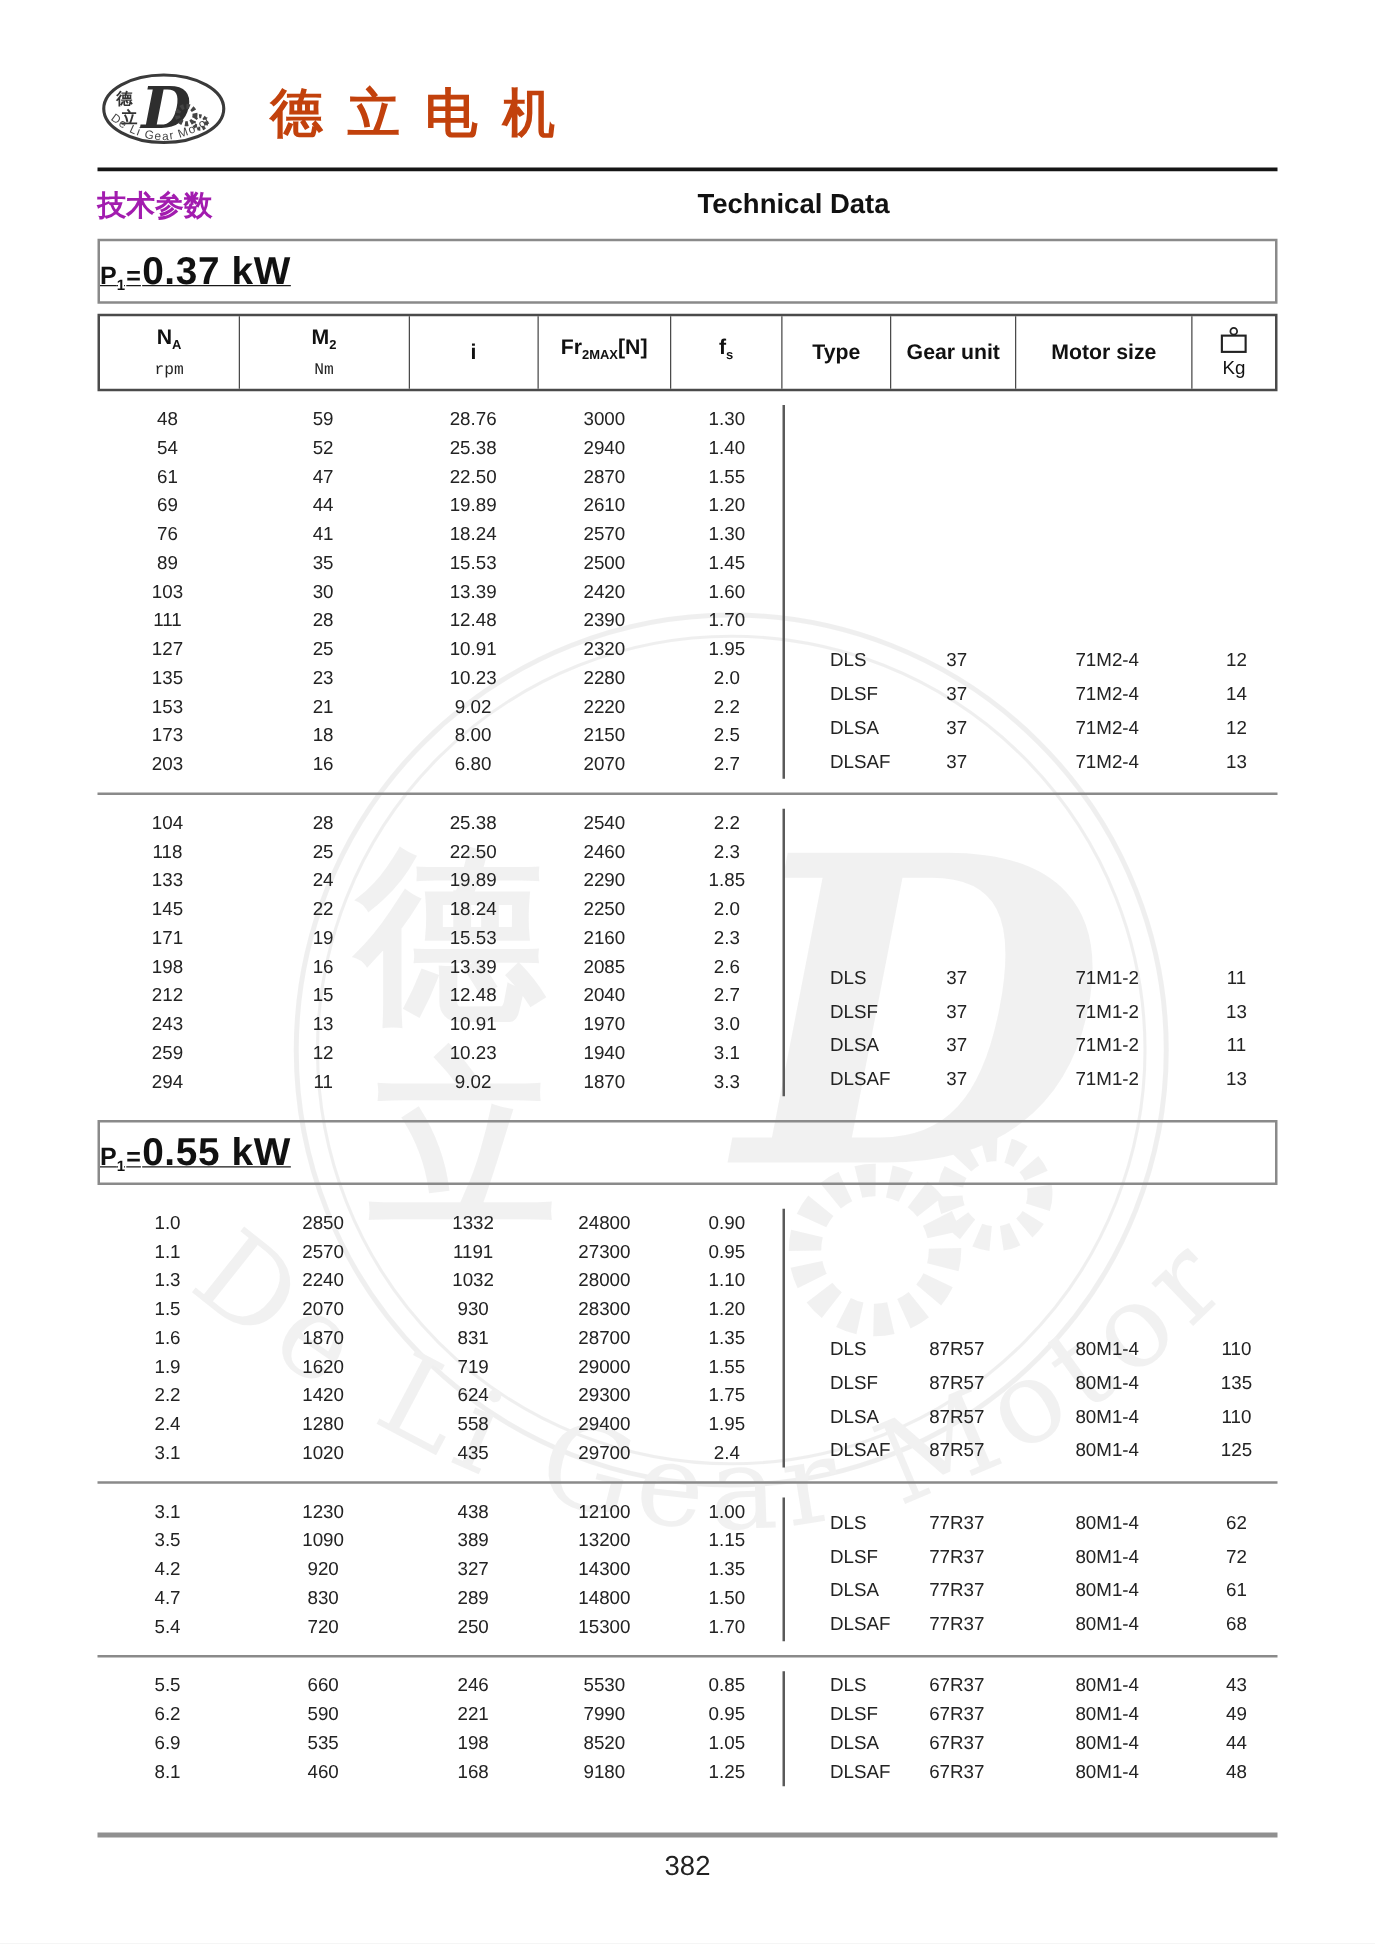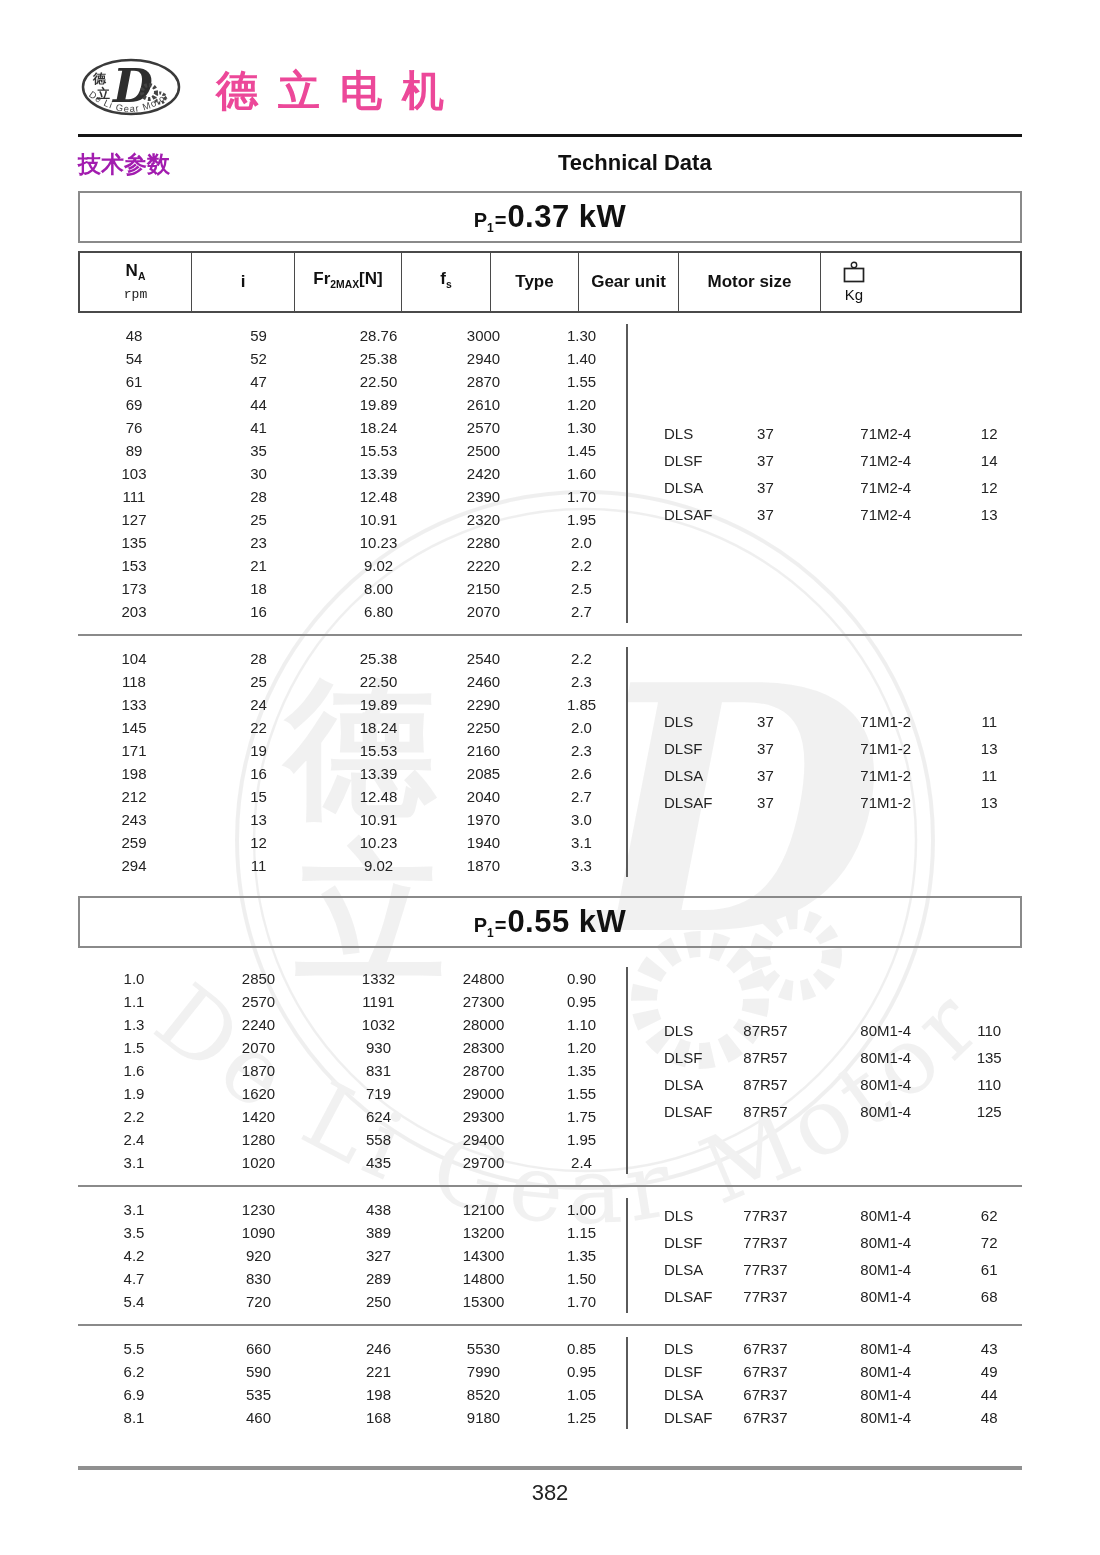--- a/index.html
+++ b/index.html
@@ -8,52 +8,52 @@
     font-family:"Liberation Sans",sans-serif;color:#1a1a1a;overflow:hidden;
     margin:0 auto;
   }
   .watermark{position:absolute;left:0;top:0;z-index:0;pointer-events:none;}
   .inner{position:relative;z-index:1;margin:0 78px;width:944px;}
 
   
   .masthead{display:flex;align-items:center;gap:32px;padding-top:50px;height:82px;}
   .logo svg{display:block;}
   .brand-name{font-family:"DejaVu Serif",serif;font-weight:bold;font-size:42px;
-    letter-spacing:20px;color:#ec4899;white-space:nowrap;}
+    letter-spacing:20px;color:#c2410c;white-space:nowrap;}
   .top-rule{height:3px;background:#151515;margin-top:2px;}
 
   
   .titles-row{position:relative;height:34px;margin:12px 0 2px;}
   .title-cn{font-weight:bold;font-size:23px;color:#a21caf;}
   .title-en{position:absolute;left:480px;top:1px;font-weight:bold;font-size:22px;color:#111;}
 
   
   .power-box{border:2px solid #8a8a8a;height:52px;margin:8px 0;box-sizing:border-box;
-    display:flex;justify-content:center;align-items:center;}
+    display:flex;justify-content:flex-start;align-items:center;text-decoration:underline;}
   .p-wrap span{vertical-align:baseline;}
   .p-base,.p-eq{font-weight:bold;font-size:20px;color:#111;}
   .p-base sub{font-size:12px;font-weight:bold;}
   .p-eq{margin:0 1px;}
   .p-value{font-weight:bold;font-size:31px;letter-spacing:.5px;color:#111;}
 
   
   .col-header{display:flex;border:2px solid #4a4a4a;height:58px;box-sizing:content-box;}
   .hcell{display:flex;flex-direction:column;align-items:center;justify-content:center;
     border-right:1px solid #4a4a4a;box-sizing:border-box;}
   .hcell:last-child{border-right:none;}
   .hmain{font-weight:bold;font-size:17px;line-height:18px;color:#111;}
   .hmain sub{font-size:61%;font-weight:bold;}
   .hunit{font-size:13px;line-height:15px;margin-top:1px;color:#222;font-family:Liberation Mono, monospace;}
   .kg-label{font-size:15px;line-height:16px;margin-top:1px;color:#111;}
   .hcell svg{display:block;margin-bottom:1px;}
 
   
   .block{display:flex;padding:11px 0;}
   .bleft{width:548px;}
-  .bright{width:394px;border-left:2px solid #5a5a5a;display:flex;flex-direction:column;justify-content:center;}
+  .bright{width:394px;border-left:2px solid #5a5a5a;display:flex;flex-direction:column;justify-content:flex-end;}
   .drow{display:flex;height:23px;line-height:23px;}
   .dc{font-size:15px;text-align:center;color:#232323;}
   .trow{display:flex;height:27px;line-height:27px;}
   .bright.aligned .trow{height:23px;line-height:23px;}
   .tc{font-size:15px;text-align:center;color:#232323;box-sizing:border-box;}
   .tc.w5{text-align:left;padding-left:36px;}
   .block-sep{height:2px;background:#8a8a8a;}
 
   
   .w0{width:112px}.w1{width:137px}.w2{width:103px}.w3{width:107px}.w4{width:89px}
@@ -117,20 +117,24 @@
 
     <div id="content">
         <div class="power-box">
           <span class="p-wrap"><span class="p-base">P<sub>1</sub></span><span class="p-eq">=</span><span class="p-value">0.37 kW</span></span>
         </div>
         <div class="col-header">
           <div class="hcell w0">
             <div class="hmain"><span>N</span><sub>A</sub></div>
             <div class="hunit">rpm</div>
           </div>
+          <div class="hcell w1">
+            <div class="hmain"><span>M</span><sub>2</sub></div>
+            <div class="hunit">Nm</div>
+          </div>
           <div class="hcell w2">
             <div class="hmain"><span>i</span></div>
           </div>
           <div class="hcell w3">
             <div class="hmain"><span>Fr</span><sub>2MAX</sub><span>[N]</span></div>
           </div>
           <div class="hcell w4">
             <div class="hmain"><span>f</span><sub>s</sub></div>
           </div>
           <div class="hcell w5">

